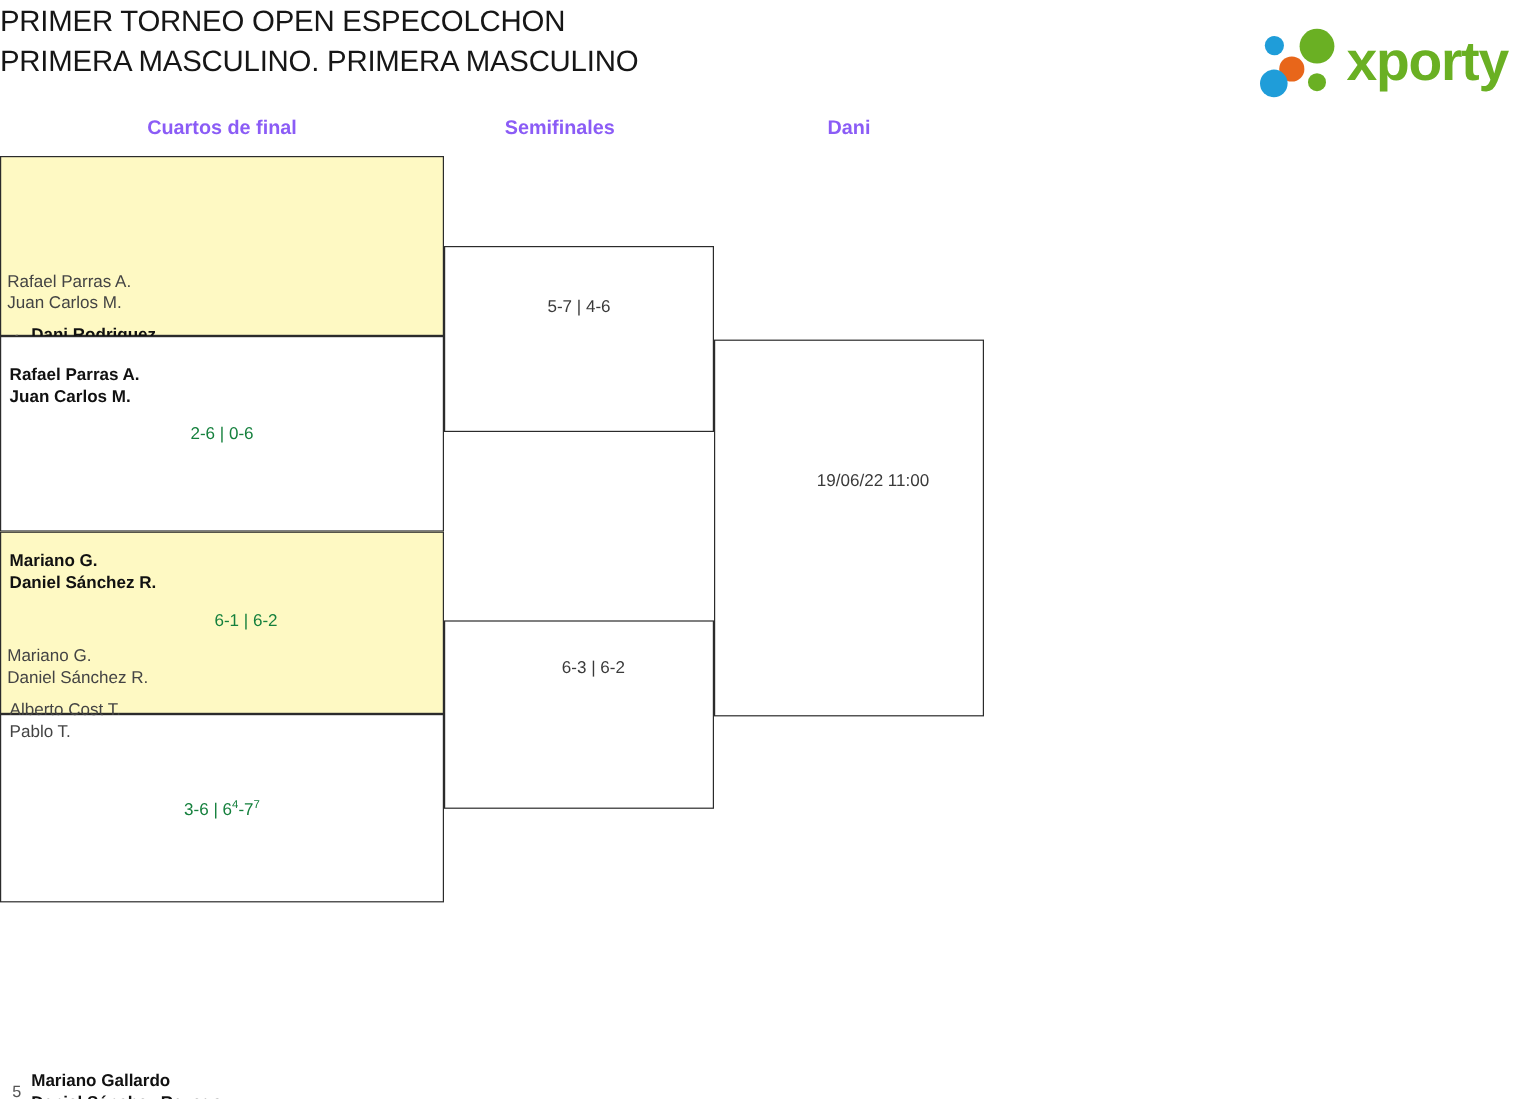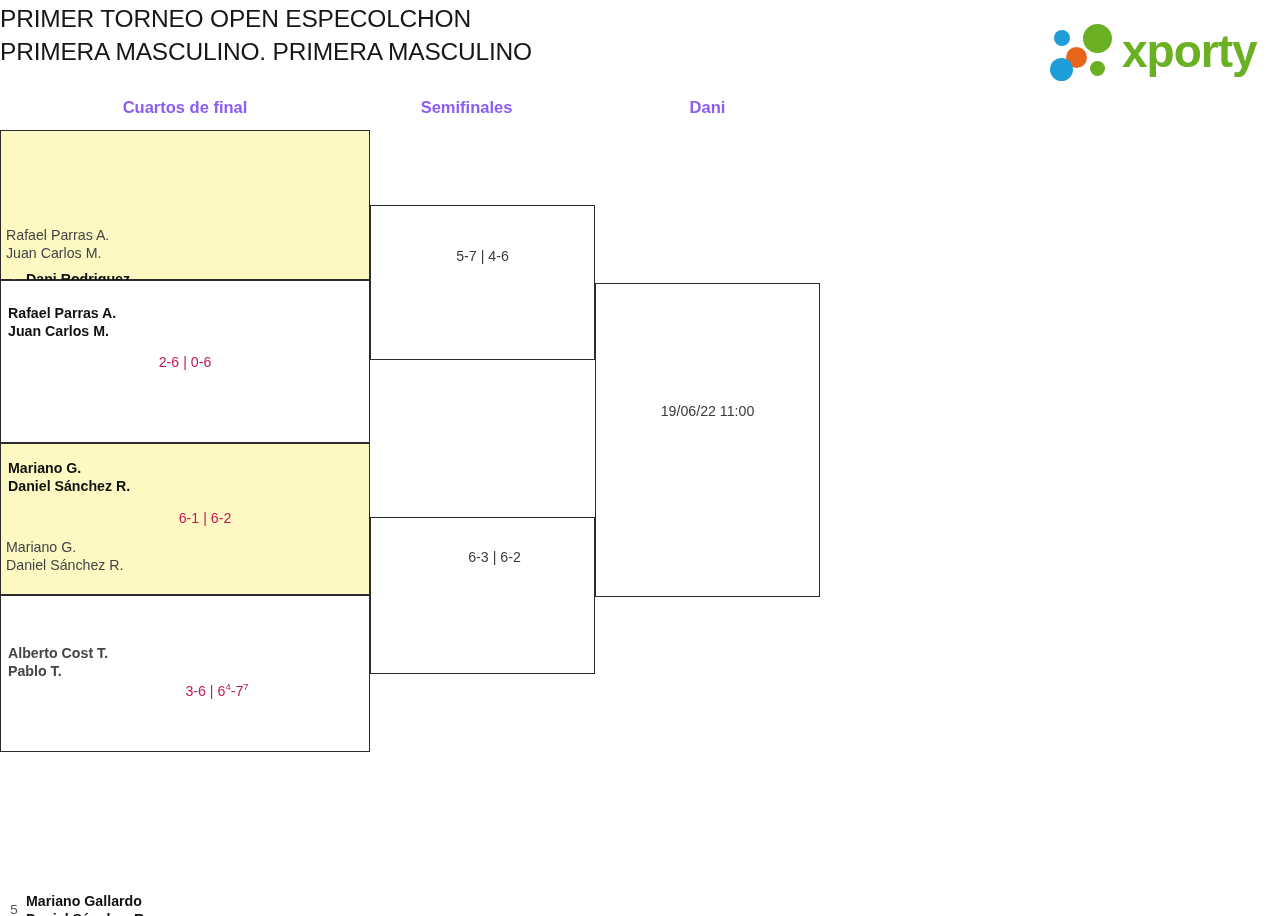--- a/index.html
+++ b/index.html
@@ -102,21 +102,21 @@
   }
   .team.winner { color: #111111; font-weight: 700; }
 
   .score {
     position: absolute;
     left: 0;
     width: 370px;
     text-align: center;
     font-size: 14.2px;
     line-height: 18px;
-    color: #be185d;
+    color: #15803d;
   }
   .score sup { font-size: 9.5px; vertical-align: super; line-height: 0; }
 
   
   .sf-box {
     position: absolute;
     left: 370px;
     width: 225px;
     border: 1px solid #2b2b2b;
     box-sizing: border-box;
@@ -216,38 +216,38 @@
 
   </div>
   <div class="score" style="top:509px;padding-left:20px;">6-1 | 6-2</div>
 
   <div class="qf plain" style="top:595px; height:157px;">
     
     
     
     
   </div>
-  <div class="score" style="top:682px;padding-left:32px;">
+  <div class="score" style="top:666px;">
     <span>3-6</span>
     <span>|</span>
     <span>6</span><sup>4</sup><span>-</span><span>7</span><sup>7</sup>
   </div>
 
   <div class="sf-box" style="top:205px; height:155px;"></div>
   <div class="sf-score" style="top:236px;margin-top:11px;">5-7 | 4-6</div>
   <div class="sf-team winner" style="top:304px;">Rafael Parras A.
 Juan Carlos M.</div>
 
   <div class="sf-box" style="top:517px; height:157px;"></div>
   <div class="sf-team winner" style="top:459px;">Mariano G.
 Daniel Sánchez R.</div>
   <div class="sf-score" style="top:548px;padding-left:12px;">6-3 | 6-2</div>
-  <div class="sf-team" style="top:644px;font-weight:bold;">Alberto Cost T.
+  <div class="sf-team" style="top:583px;">Alberto Cost T.
 Pablo T.</div>
 
   <div class="f-box" style="top:283px; height:314px;"></div>
   <div class="f-team" style="top:226px;">Rafael Parras A.
 Juan Carlos M.</div>
-  <div class="f-meta" style="top:402px;">19/06/22 11:00</div>
+  <div class="f-meta" style="top:392px;margin-left:20px;">19/06/22 11:00</div>
   <div class="f-team" style="top:538px;">Mariano G.
 Daniel Sánchez R.</div>
 
 </div>
 
 </body></html>

